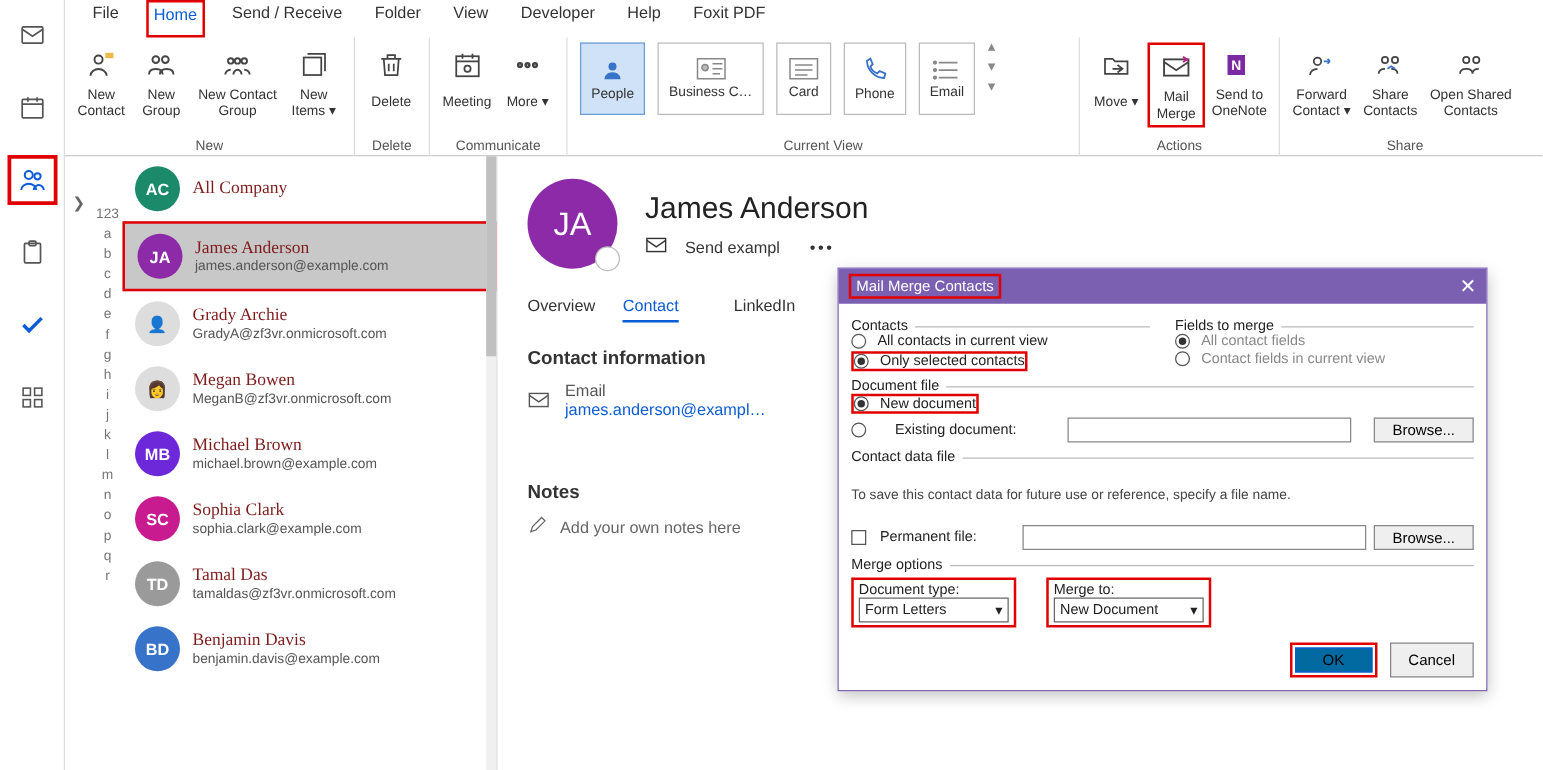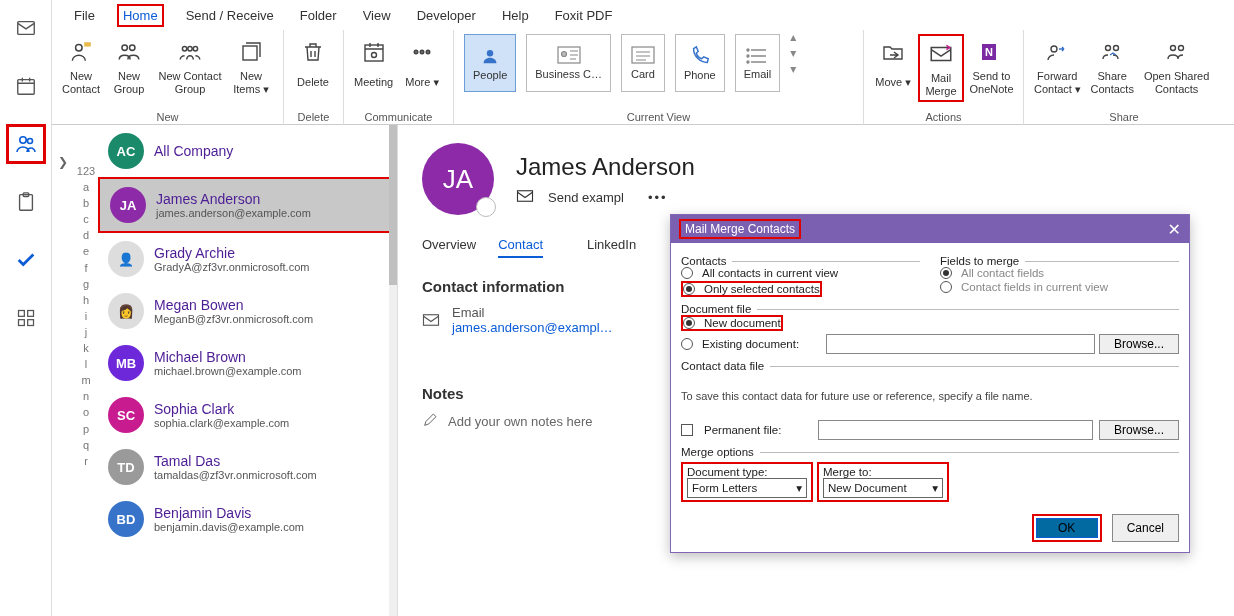--- a/index.html
+++ b/index.html
@@ -4,21 +4,21 @@
 <style>
   * { box-sizing: border-box; font-family: "Segoe UI", Arial, sans-serif; }
   body { margin:0; width:1234px; height:616px; background:#fff; font-size:12px; color:#333; overflow:hidden; position:relative;}
   .highlight { border:2px solid #e10000 !important; }
   
   .leftrail { position:absolute; left:0; top:0; width:52px; height:616px; border-right:1px solid #ddd; padding-top:8px; display:flex; flex-direction:column; align-items:center; gap:18px;}
   .leftrail .railicon { width:40px; height:40px; display:flex; align-items:center; justify-content:center; color:#555;}
   .leftrail .railicon.active { color:#0b5cd6; }
   .leftrail .hl { border:3px solid #e10000; }
   
-  .menubar { position:absolute; left:52px; top:0; right:0; height:30px; display:flex; align-items:center; gap:18px; padding-left:18px; font-size:13px;}
+  .menubar { position:absolute; left:52px; top:0; right:0; height:30px; display:flex; gap:18px; padding-left:18px; font-size:13px;}
   .menubar .item { padding:2px 4px; cursor:default;}
   .menubar .item.active { color:#0b5cd6; border-bottom:2px solid #0b5cd6;}
   
   .ribbon { position:absolute; left:52px; top:30px; right:0; height:95px; border-bottom:1px solid #ccc; display:flex; }
   .rgroup { border-right:1px solid #ddd; height:95px; display:flex; flex-direction:column; }
   .rgroup .buttons { flex:1; display:flex; align-items:flex-start; padding:4px 6px 0 6px; gap:2px;}
   .rgroup .grplabel { text-align:center; font-size:11px; color:#555; padding-bottom:2px;}
   .rbtn { display:flex; flex-direction:column; align-items:center; justify-content:flex-start; padding:2px 4px; min-width:46px; text-align:center; font-size:11px; line-height:1.2; gap:2px; cursor:default;}
   .rbtn .ricon { width:32px; height:32px; display:flex; align-items:center; justify-content:center; color:#444;}
   .rbtn .rlbl { min-height:26px; display:flex; align-items:center; justify-content:center;}
@@ -29,21 +29,21 @@
   .chev { width:22px; display:flex; align-items:flex-start; justify-content:center; padding-top:30px; color:#666;}
   .az { width:24px; display:flex; flex-direction:column; align-items:center; font-size:11px; color:#777; padding-top:40px; gap:4px;}
   .az div { line-height:1.1;}
   .list { width:300px; border-right:1px solid #ddd; position:relative; }
   .list .scroll { position:absolute; right:0; top:0; width:8px; height:100%; background:#f0f0f0;}
   .list .thumb { position:absolute; right:0; top:0; width:8px; height:160px; background:#c0c0c0;}
   .contact { display:flex; align-items:center; padding:8px 10px; gap:10px;}
   .contact.sel { background:#c8c8c8; }
   .avatar { width:36px; height:36px; border-radius:50%; display:flex; align-items:center; justify-content:center; color:#fff; font-size:13px; font-weight:600; flex-shrink:0;}
   .avatar.img { background:#ddd; color:#888;}
-  .cinfo .cname { font-size:14px; color:#4c1d95;}
+  .cinfo .cname { font-size:14px; color:#7f1d1d;font-family:Liberation Serif, serif;}
   .cinfo .cmail { font-size:11px; color:#555;}
   
   .detail { flex:1; padding:18px 24px; position:relative;}
   .bigav { width:72px; height:72px; border-radius:50%; background:#8c2aa7; color:#fff; font-size:26px; display:flex; align-items:center; justify-content:center; position:relative;}
   .bigav::after{content:""; position:absolute; right:-2px; bottom:-2px; width:18px; height:18px; border-radius:50%; background:#fff; border:1px solid #bbb;}
   .dhead { display:flex; align-items:center; gap:22px;}
   .dname { font-size:24px; color:#222; font-weight:400;}
   .dactions { display:flex; align-items:center; gap:14px; margin-top:8px; font-size:13px; color:#333;}
   .tabs { display:flex; gap:22px; margin-top:22px; font-size:13px; }
   .tabs .tab.cur { color:#0b5cd6; border-bottom:2px solid #0b5cd6; padding-bottom:4px;}
@@ -506,21 +506,21 @@
     </div>
 
     <div class="sectionline">
         <span class="lbl">Document file</span>
         <span class="line"></span>
       </div>
     <div class="row highlight" style="display:inline-flex">
         <span class="radio sel"></span>
         <span>New document</span>
       </div>
-    <div class="row" style="margin-top:3px;gap:4px">
+    <div class="row" style="margin-top:3px;gap:18px">
         <span class="radio"></span>
         <span style="width:120px">Existing document:</span>
         <div class="txt"></div>
         <button class="btn">Browse...</button>
       </div>
 
     <div class="sectionline">
         <span class="lbl">Contact data file</span>
         <span class="line"></span>
       </div>
@@ -529,21 +529,21 @@
         <span class="check"></span>
         <span style="width:108px">Permanent file:</span>
         <div class="txt"></div>
         <button class="btn">Browse...</button>
       </div>
 
     <div class="sectionline">
         <span class="lbl">Merge options</span>
         <span class="line"></span>
       </div>
-    <div style="display:flex;gap:4px;margin-top:4px">
+    <div style="display:flex;gap:24px;margin-top:4px">
       <div class="highlight" style="padding:2px 4px">
         <div>Document type:</div>
         <div class="sel-combo">
             <span>Form Letters</span>
             <span>▾</span>
           </div>
       </div>
       <div class="highlight" style="padding:2px 4px">
         <div>Merge to:</div>
         <div class="sel-combo">

